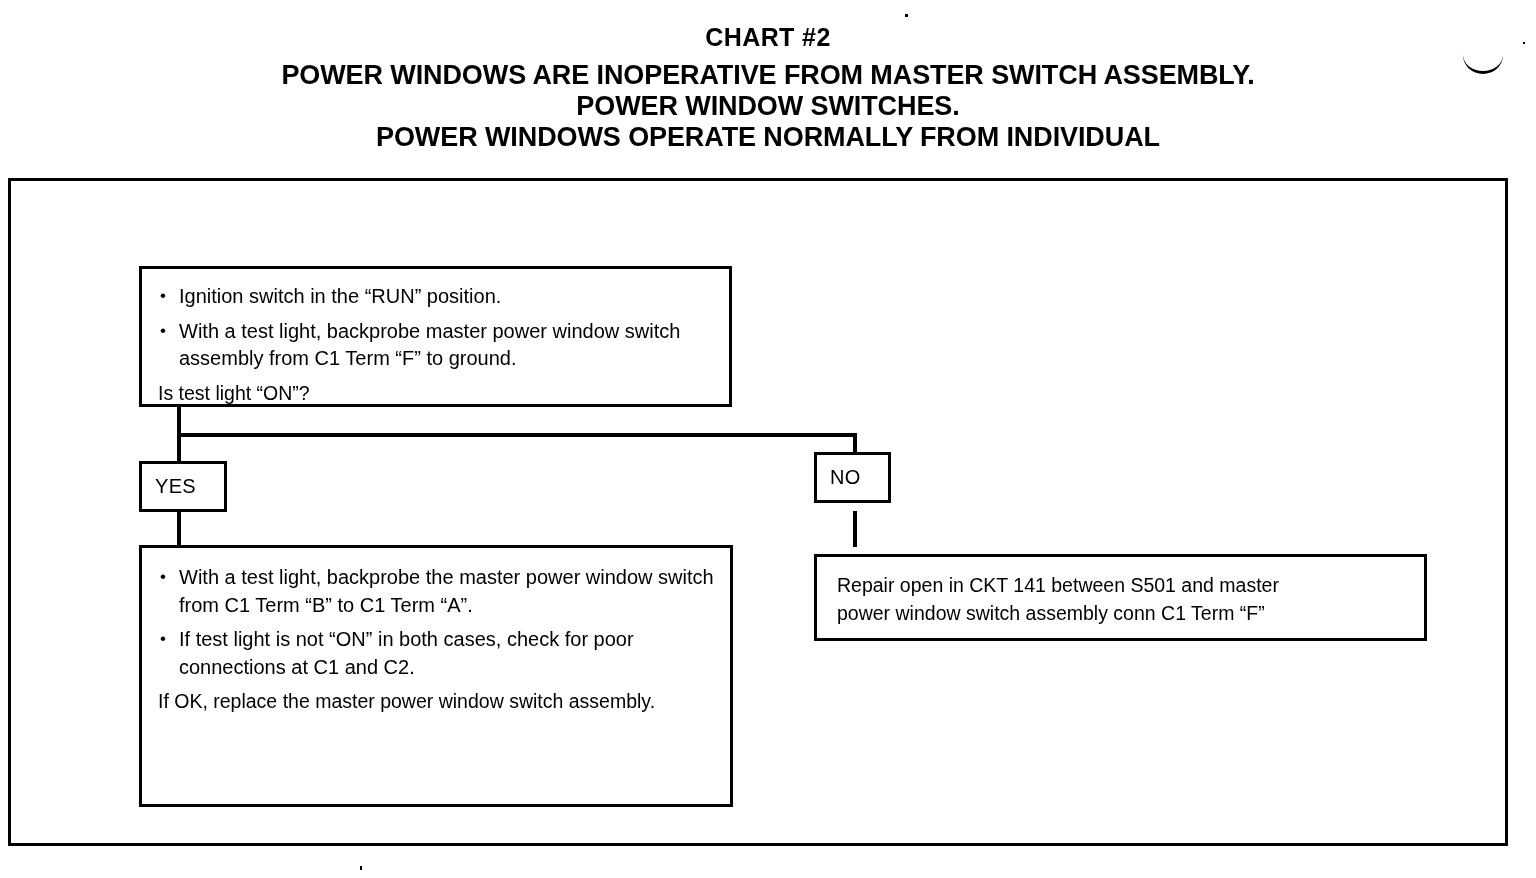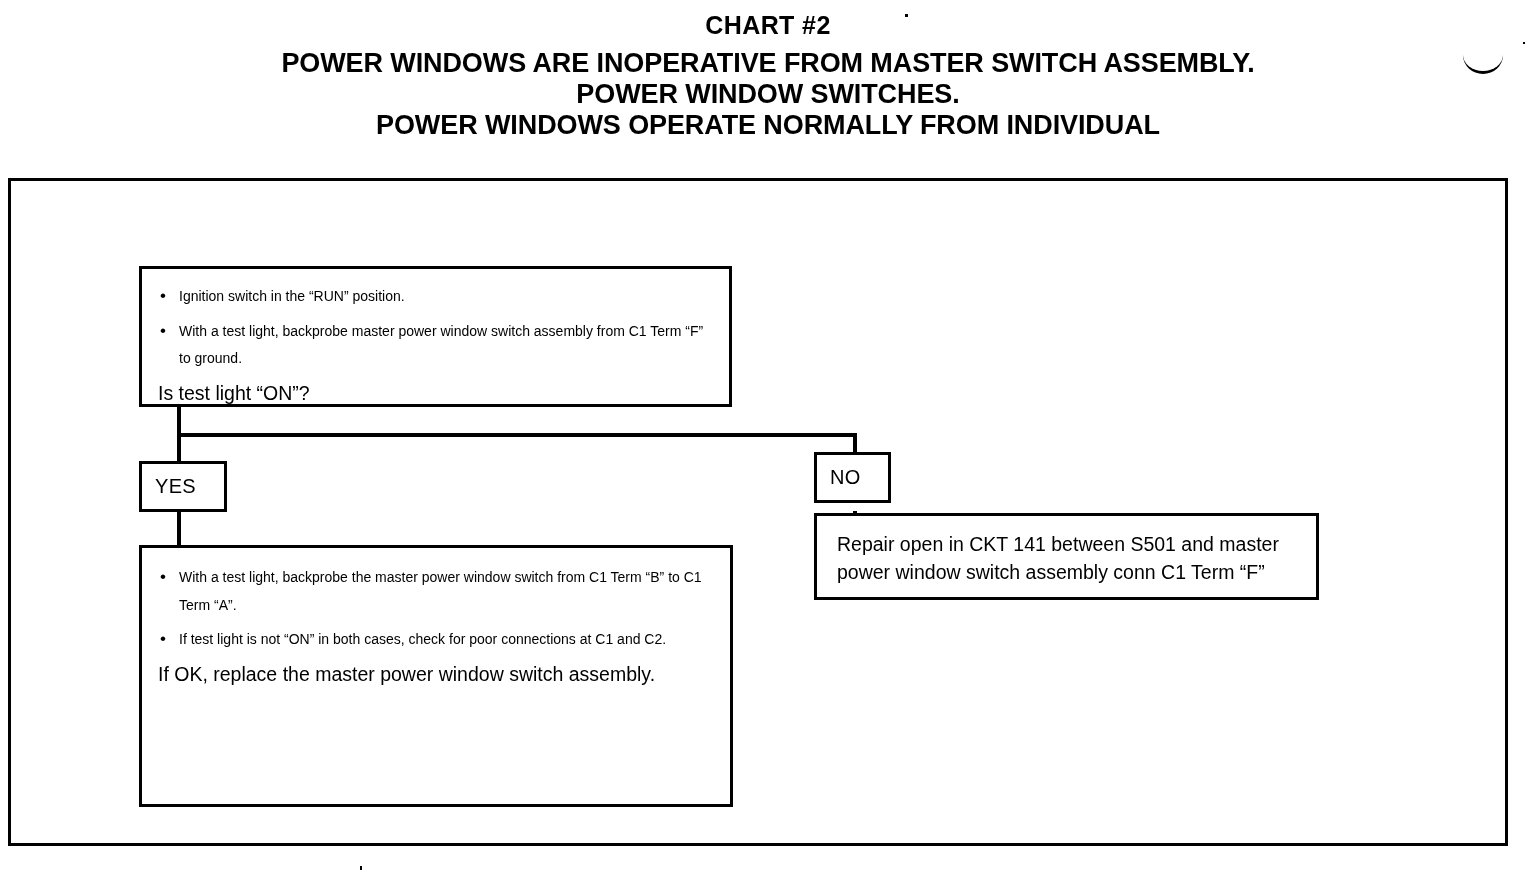--- a/index.html
+++ b/index.html
@@ -23,21 +23,21 @@
     left: 0;
     top: 0;
     width: 1536px;
     text-align: center;
   }
   .chart-number {
     font-size: 25px;
     font-weight: bold;
     letter-spacing: 0.4px;
     line-height: 30px;
-    margin-top: 10px;
+    margin-top: 22px;
   }
   .title-lines {
     margin-top: 8px;
   }
   .title-line {
     font-size: 27px;
     font-weight: bold;
     line-height: 31px;
     letter-spacing: -0.1px;
     white-space: nowrap;
@@ -119,36 +119,36 @@
   }
   #yes-action-box {
     left: 139px;
     top: 545px;
     width: 594px;
     height: 262px;
     padding: 16px 12px 8px 16px;
   }
   #no-action-box {
     left: 814px;
-    top: 513px;
-    width: 505px;
+    top: 554px;
+    width: 613px;
     height: 87px;
     padding: 14px 10px 8px 20px;
   }
 
   
   .bullet-list {
     list-style: none;
     margin: 0;
     padding: 0;
   }
   .bullet-item {
     position: relative;
     padding-left: 21px;
-    font-size: 14px;
+    font-size: 20px;
     line-height: 27.5px;
     margin-bottom: 7px;
   }
   .bullet-item::before {
     content: "\2022";
     position: absolute;
     left: 2px;
     top: -1px;
     font-size: 17px;
   }

